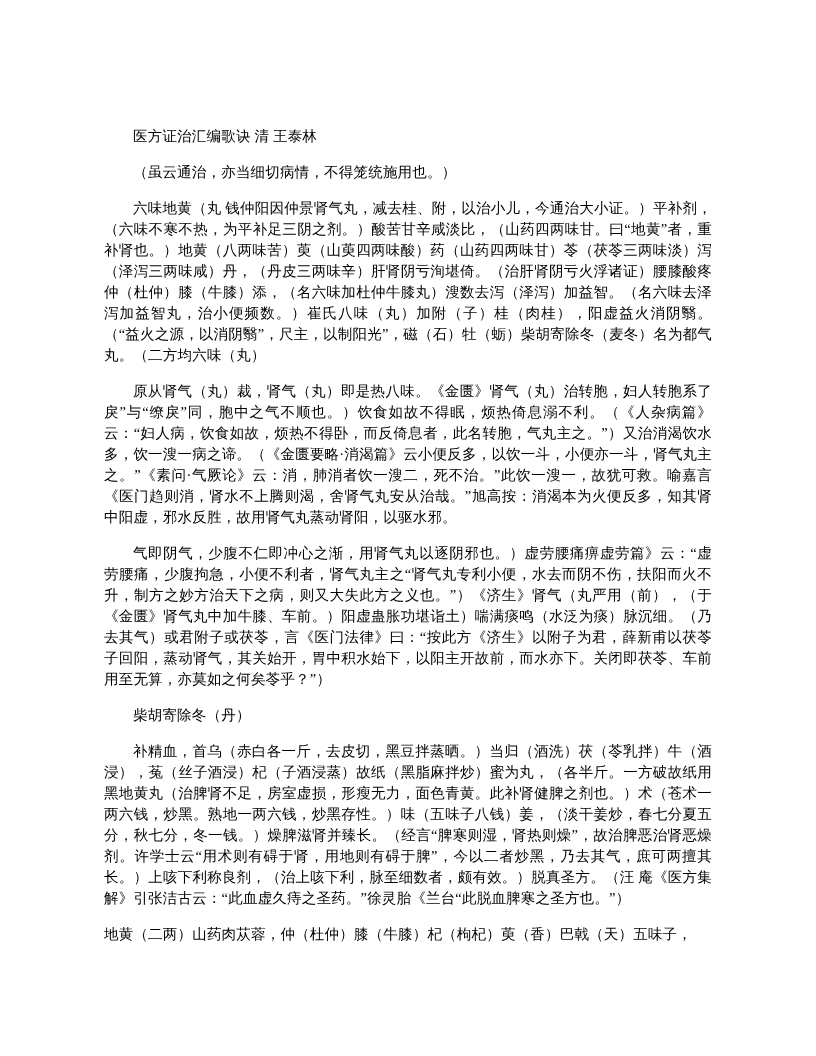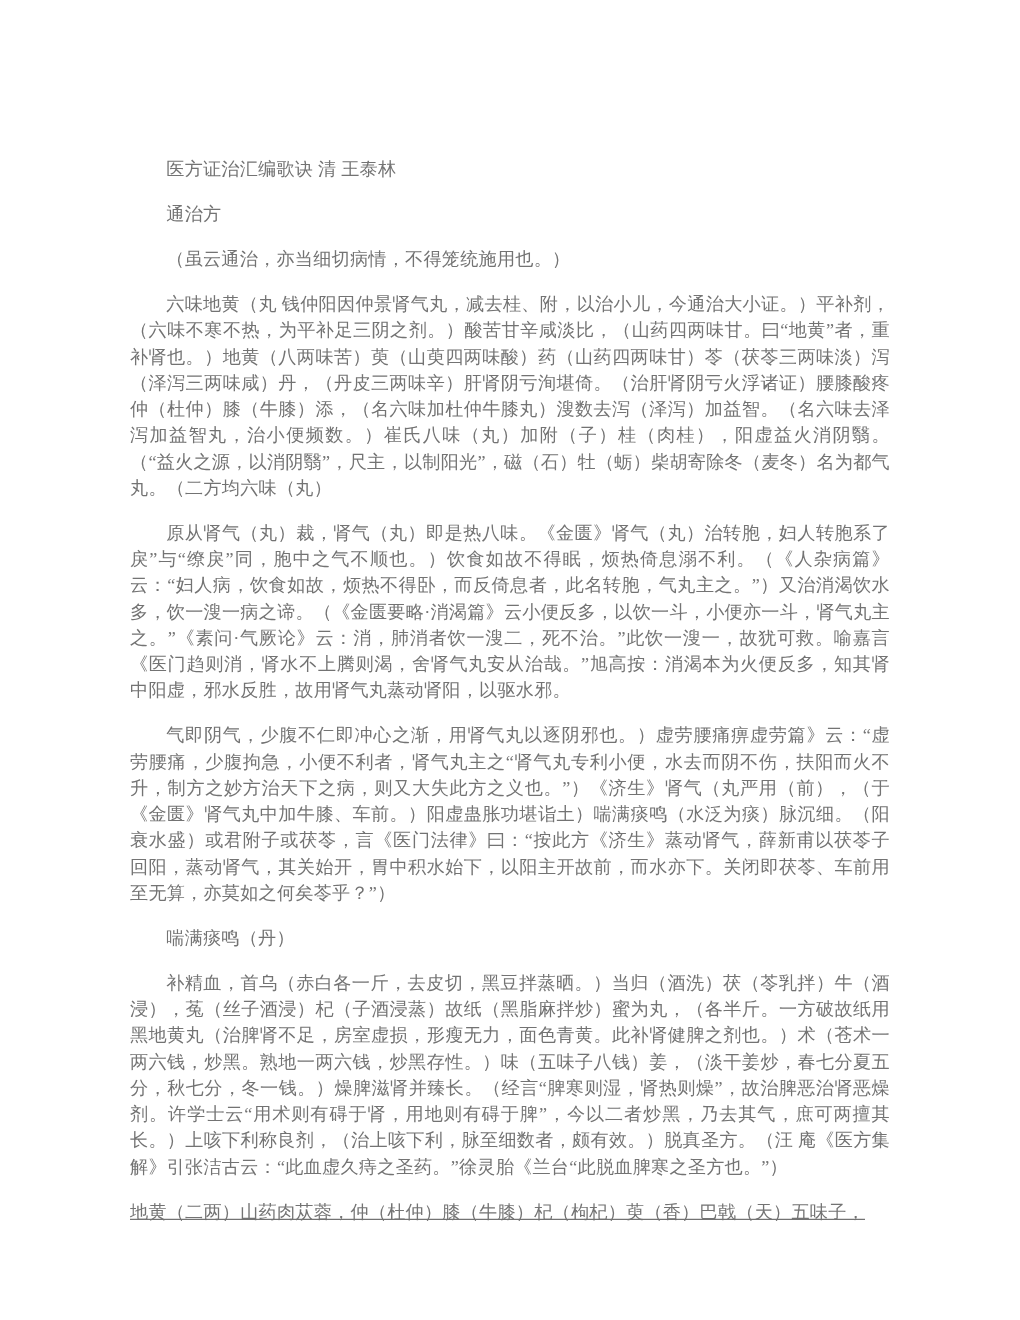--- a/index.html
+++ b/index.html
@@ -8,48 +8,47 @@
     width: 816px;
     height: 1056px;
     overflow: hidden;
     font-family: "Liberation Serif", "DejaVu Serif", serif;
   }
   .page {
     width: 816px;
     height: 1056px;
     background: #ffffff;
     padding: 126px 104px 0 104px;
-    color: #737373;
+    color: #000000;
   }
   .block {
     font-size: 14.5px;
     line-height: 21px;
     text-align: justify;
     letter-spacing: 0.2px;
     margin-bottom: 15px;
     word-break: break-all;
   }
   .indent { text-indent: 2em; }
-  .noindent { text-indent: 0; text-decoration: underline; }
+  .noindent { text-indent: 0; }
 </style>
 </head>
 <body>
 
 <div class="page">
   <p class="block indent">医方证治汇编歌诀 清 王泰林</p>
 
-  <p class="block indent">通治方</p>
 
   <p class="block indent">（虽云通治，亦当细切病情，不得笼统施用也。）</p>
 
   <p class="block indent">六味地黄（丸 钱仲阳因仲景肾气丸，减去桂、附，以治小儿，今通治大小证。）平补剂，（六味不寒不热，为平补足三阴之剂。）酸苦甘辛咸淡比，（山药四两味甘。曰“地黄”者，重补肾也。）地黄（八两味苦）萸（山萸四两味酸）药（山药四两味甘）苓（茯苓三两味淡）泻（泽泻三两味咸）丹，（丹皮三两味辛）肝肾阴亏洵堪倚。（治肝肾阴亏火浮诸证）腰膝酸疼仲（杜仲）膝（牛膝）添，（名六味加杜仲牛膝丸）溲数去泻（泽泻）加益智。（名六味去泽泻加益智丸，治小便频数。）崔氏八味（丸）加附（子）桂（肉桂），阳虚益火消阴翳。（“益火之源，以消阴翳”，尺主，以制阳光”，磁（石）牡（蛎）柴胡寄除冬（麦冬）名为都气丸。（二方均六味（丸）</p>
 
   <p class="block indent">原从肾气（丸）裁，肾气（丸）即是热八味。《金匮》肾气（丸）治转胞，妇人转胞系了戾”与“缭戾”同，胞中之气不顺也。）饮食如故不得眠，烦热倚息溺不利。（《人杂病篇》云：“妇人病，饮食如故，烦热不得卧，而反倚息者，此名转胞，气丸主之。”）又治消渴饮水多，饮一溲一病之谛。（《金匮要略·消渴篇》云小便反多，以饮一斗，小便亦一斗，肾气丸主之。”《素问·气厥论》云：消，肺消者饮一溲二，死不治。”此饮一溲一，故犹可救。喻嘉言《医门趋则消，肾水不上腾则渴，舍肾气丸安从治哉。”旭高按：消渴本为火便反多，知其肾中阳虚，邪水反胜，故用肾气丸蒸动肾阳，以驱水邪。</p>
 
-  <p class="block indent">气即阴气，少腹不仁即冲心之渐，用肾气丸以逐阴邪也。）虚劳腰痛痹虚劳篇》云：“虚劳腰痛，少腹拘急，小便不利者，肾气丸主之“肾气丸专利小便，水去而阴不伤，扶阳而火不升，制方之妙方治天下之病，则又大失此方之义也。”）《济生》肾气（丸严用（前），（于《金匮》肾气丸中加牛膝、车前。）阳虚蛊胀功堪诣土）喘满痰鸣（水泛为痰）脉沉细。（阳衰水盛）或君附子或茯苓，言《医门法律》曰：“按此方《济生》蒸动肾气，薛新甫以茯苓子回阳，蒸动肾气，其关始开，胃中积水始下，以阳主开故前，而水亦下。关闭即茯苓、车前用至无算，亦莫如之何矣苓乎？”）</p>
+  <p class="block indent">气即阴气，少腹不仁即冲心之渐，用肾气丸以逐阴邪也。）虚劳腰痛痹虚劳篇》云：“虚劳腰痛，少腹拘急，小便不利者，肾气丸主之“肾气丸专利小便，水去而阴不伤，扶阳而火不升，制方之妙方治天下之病，则又大失此方之义也。”）《济生》肾气（丸严用（前），（于《金匮》肾气丸中加牛膝、车前。）阳虚蛊胀功堪诣土）喘满痰鸣（水泛为痰）脉沉细。（乃去其气）或君附子或茯苓，言《医门法律》曰：“按此方《济生》以附子为君，薛新甫以茯苓子回阳，蒸动肾气，其关始开，胃中积水始下，以阳主开故前，而水亦下。关闭即茯苓、车前用至无算，亦莫如之何矣苓乎？”）</p>
 
-  <p class="block indent">喘满痰鸣（丹）</p>
+  <p class="block indent">柴胡寄除冬（丹）</p>
 
   <p class="block indent">补精血，首乌（赤白各一斤，去皮切，黑豆拌蒸晒。）当归（酒洗）茯（苓乳拌）牛（酒浸），菟（丝子酒浸）杞（子酒浸蒸）故纸（黑脂麻拌炒）蜜为丸，（各半斤。一方破故纸用黑地黄丸（治脾肾不足，房室虚损，形瘦无力，面色青黄。此补肾健脾之剂也。）术（苍术一两六钱，炒黑。熟地一两六钱，炒黑存性。）味（五味子八钱）姜，（淡干姜炒，春七分夏五分，秋七分，冬一钱。）燥脾滋肾并臻长。（经言“脾寒则湿，肾热则燥”，故治脾恶治肾恶燥剂。许学士云“用术则有碍于肾，用地则有碍于脾”，今以二者炒黑，乃去其气，庶可两擅其长。）上咳下利称良剂，（治上咳下利，脉至细数者，颇有效。）脱真圣方。（汪 庵《医方集解》引张洁古云：“此血虚久痔之圣药。”徐灵胎《兰台“此脱血脾寒之圣方也。”）</p>
 
 
   <p class="block noindent">地黄（二两）山药肉苁蓉，仲（杜仲）膝（牛膝）杞（枸杞）萸（香）巴戟（天）五味子，</p>
 </div>
 
 </body></html>

